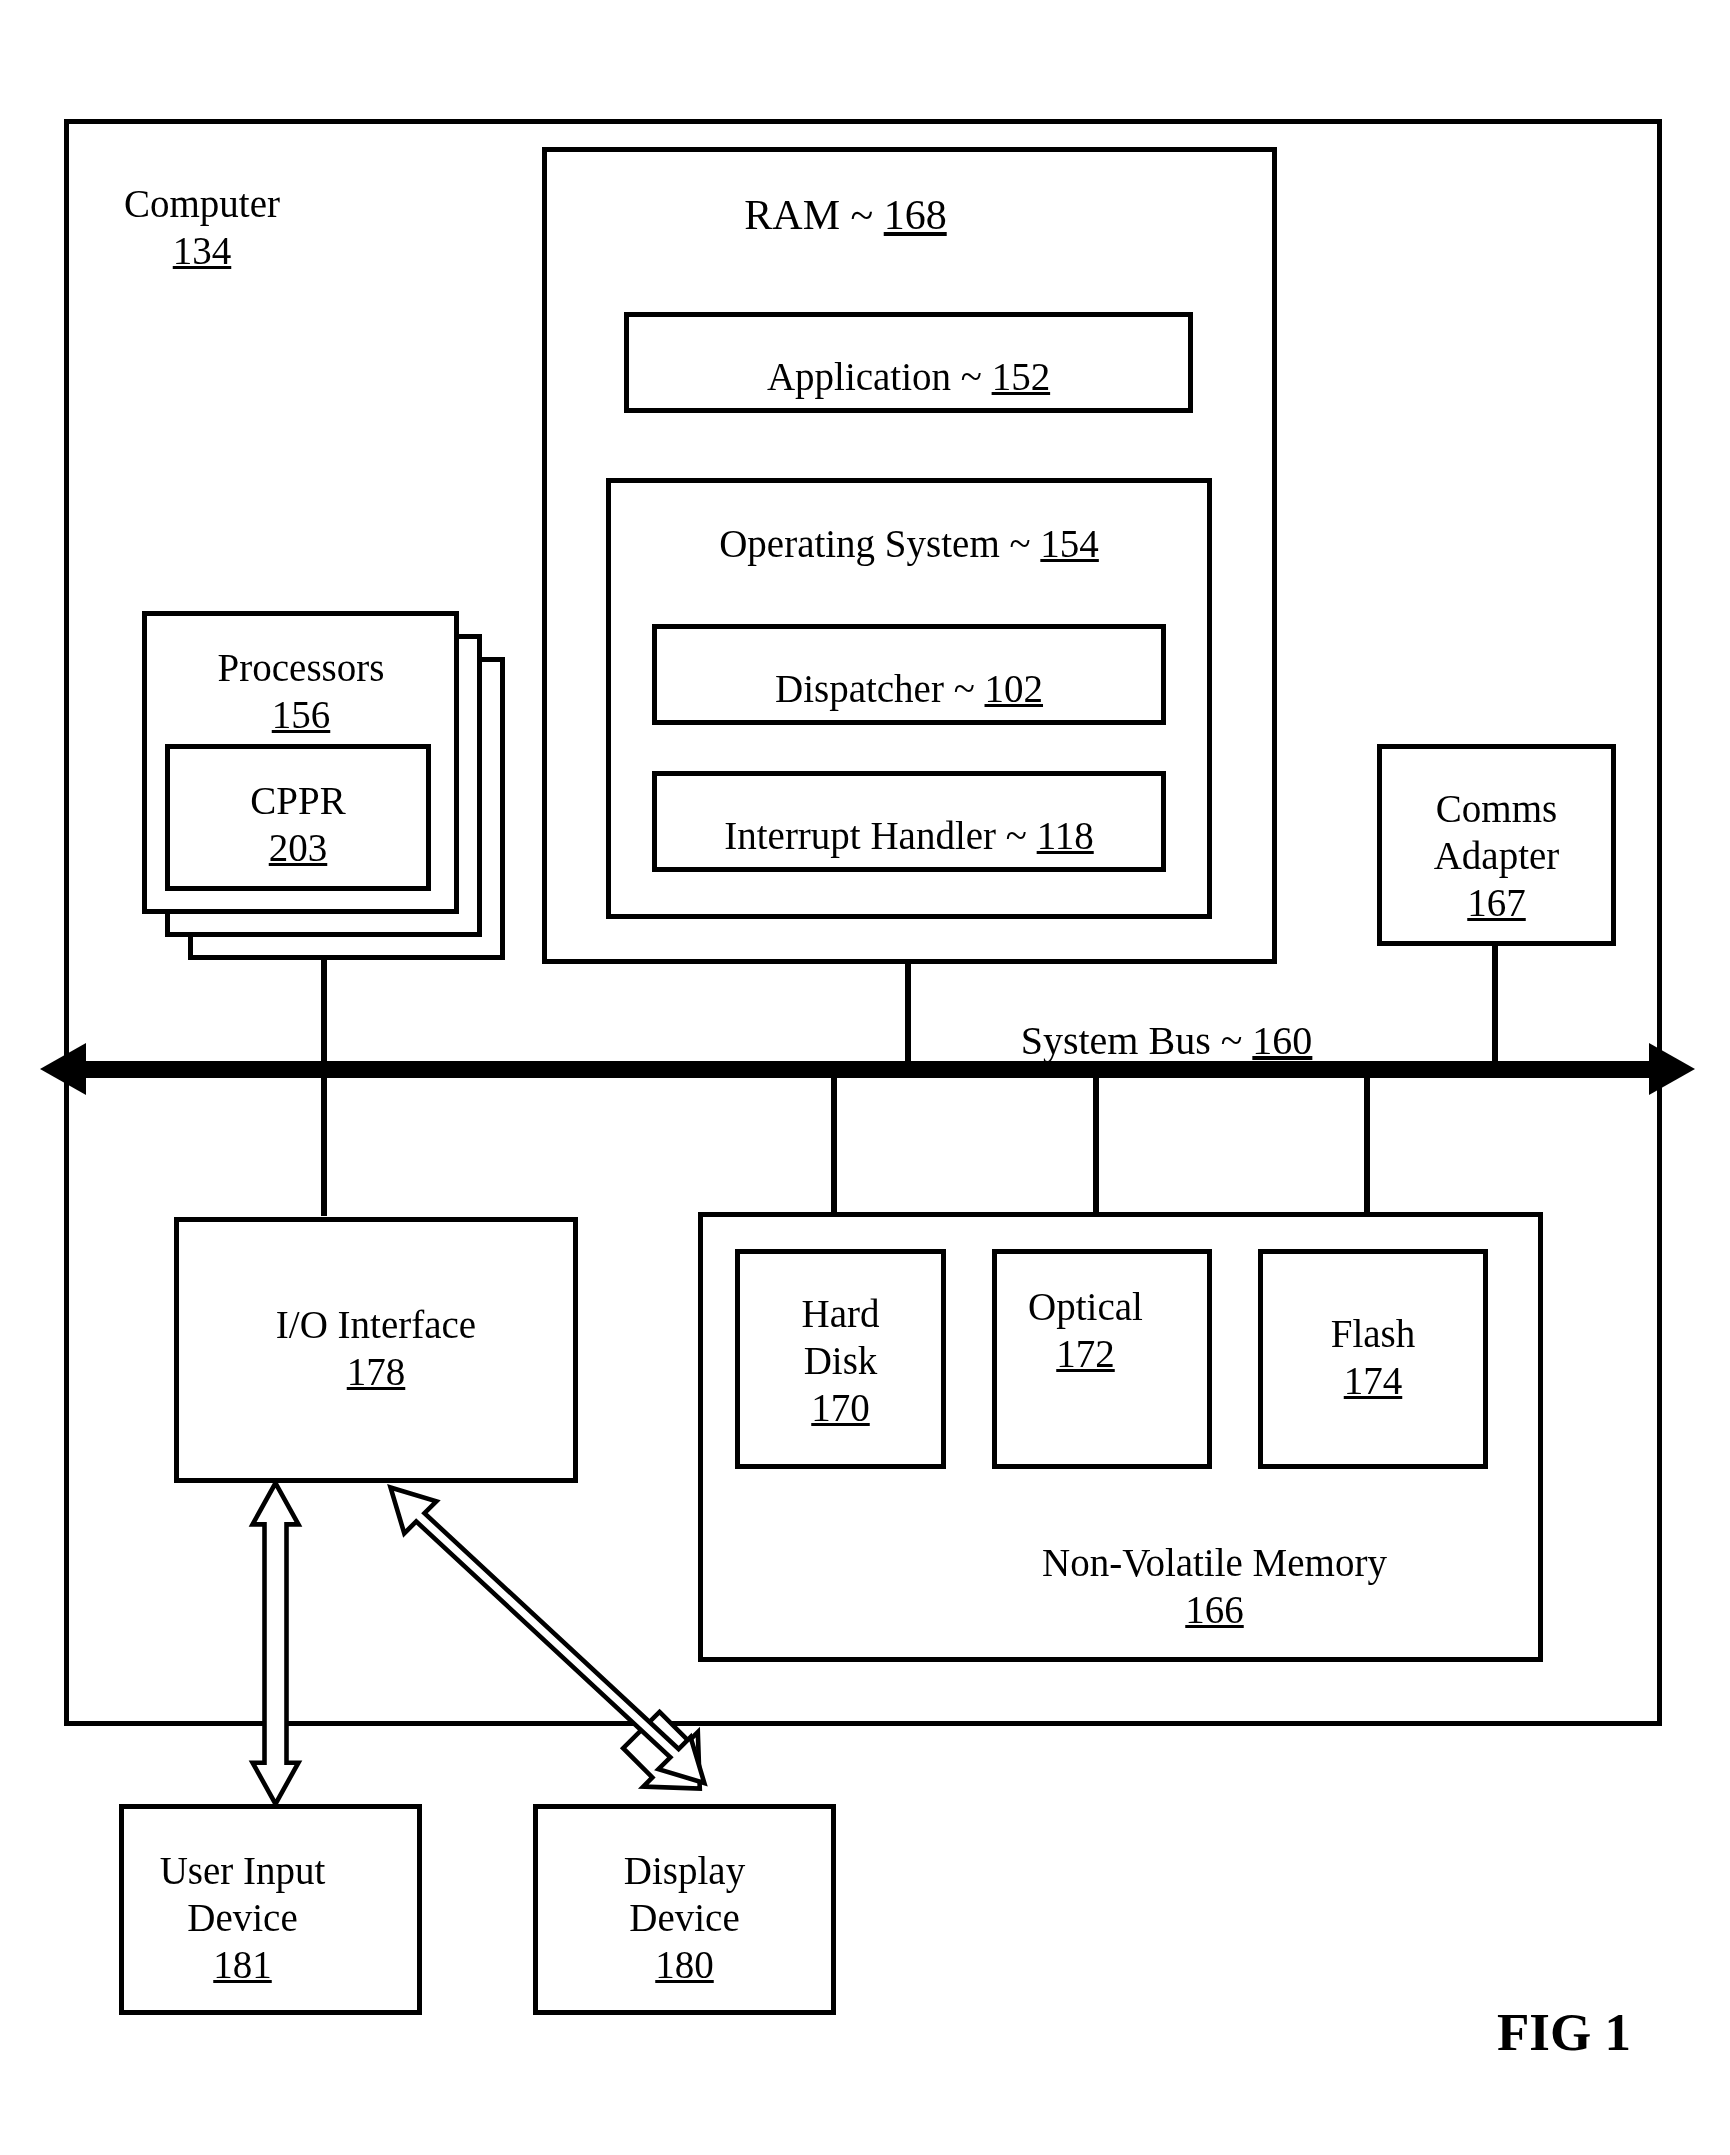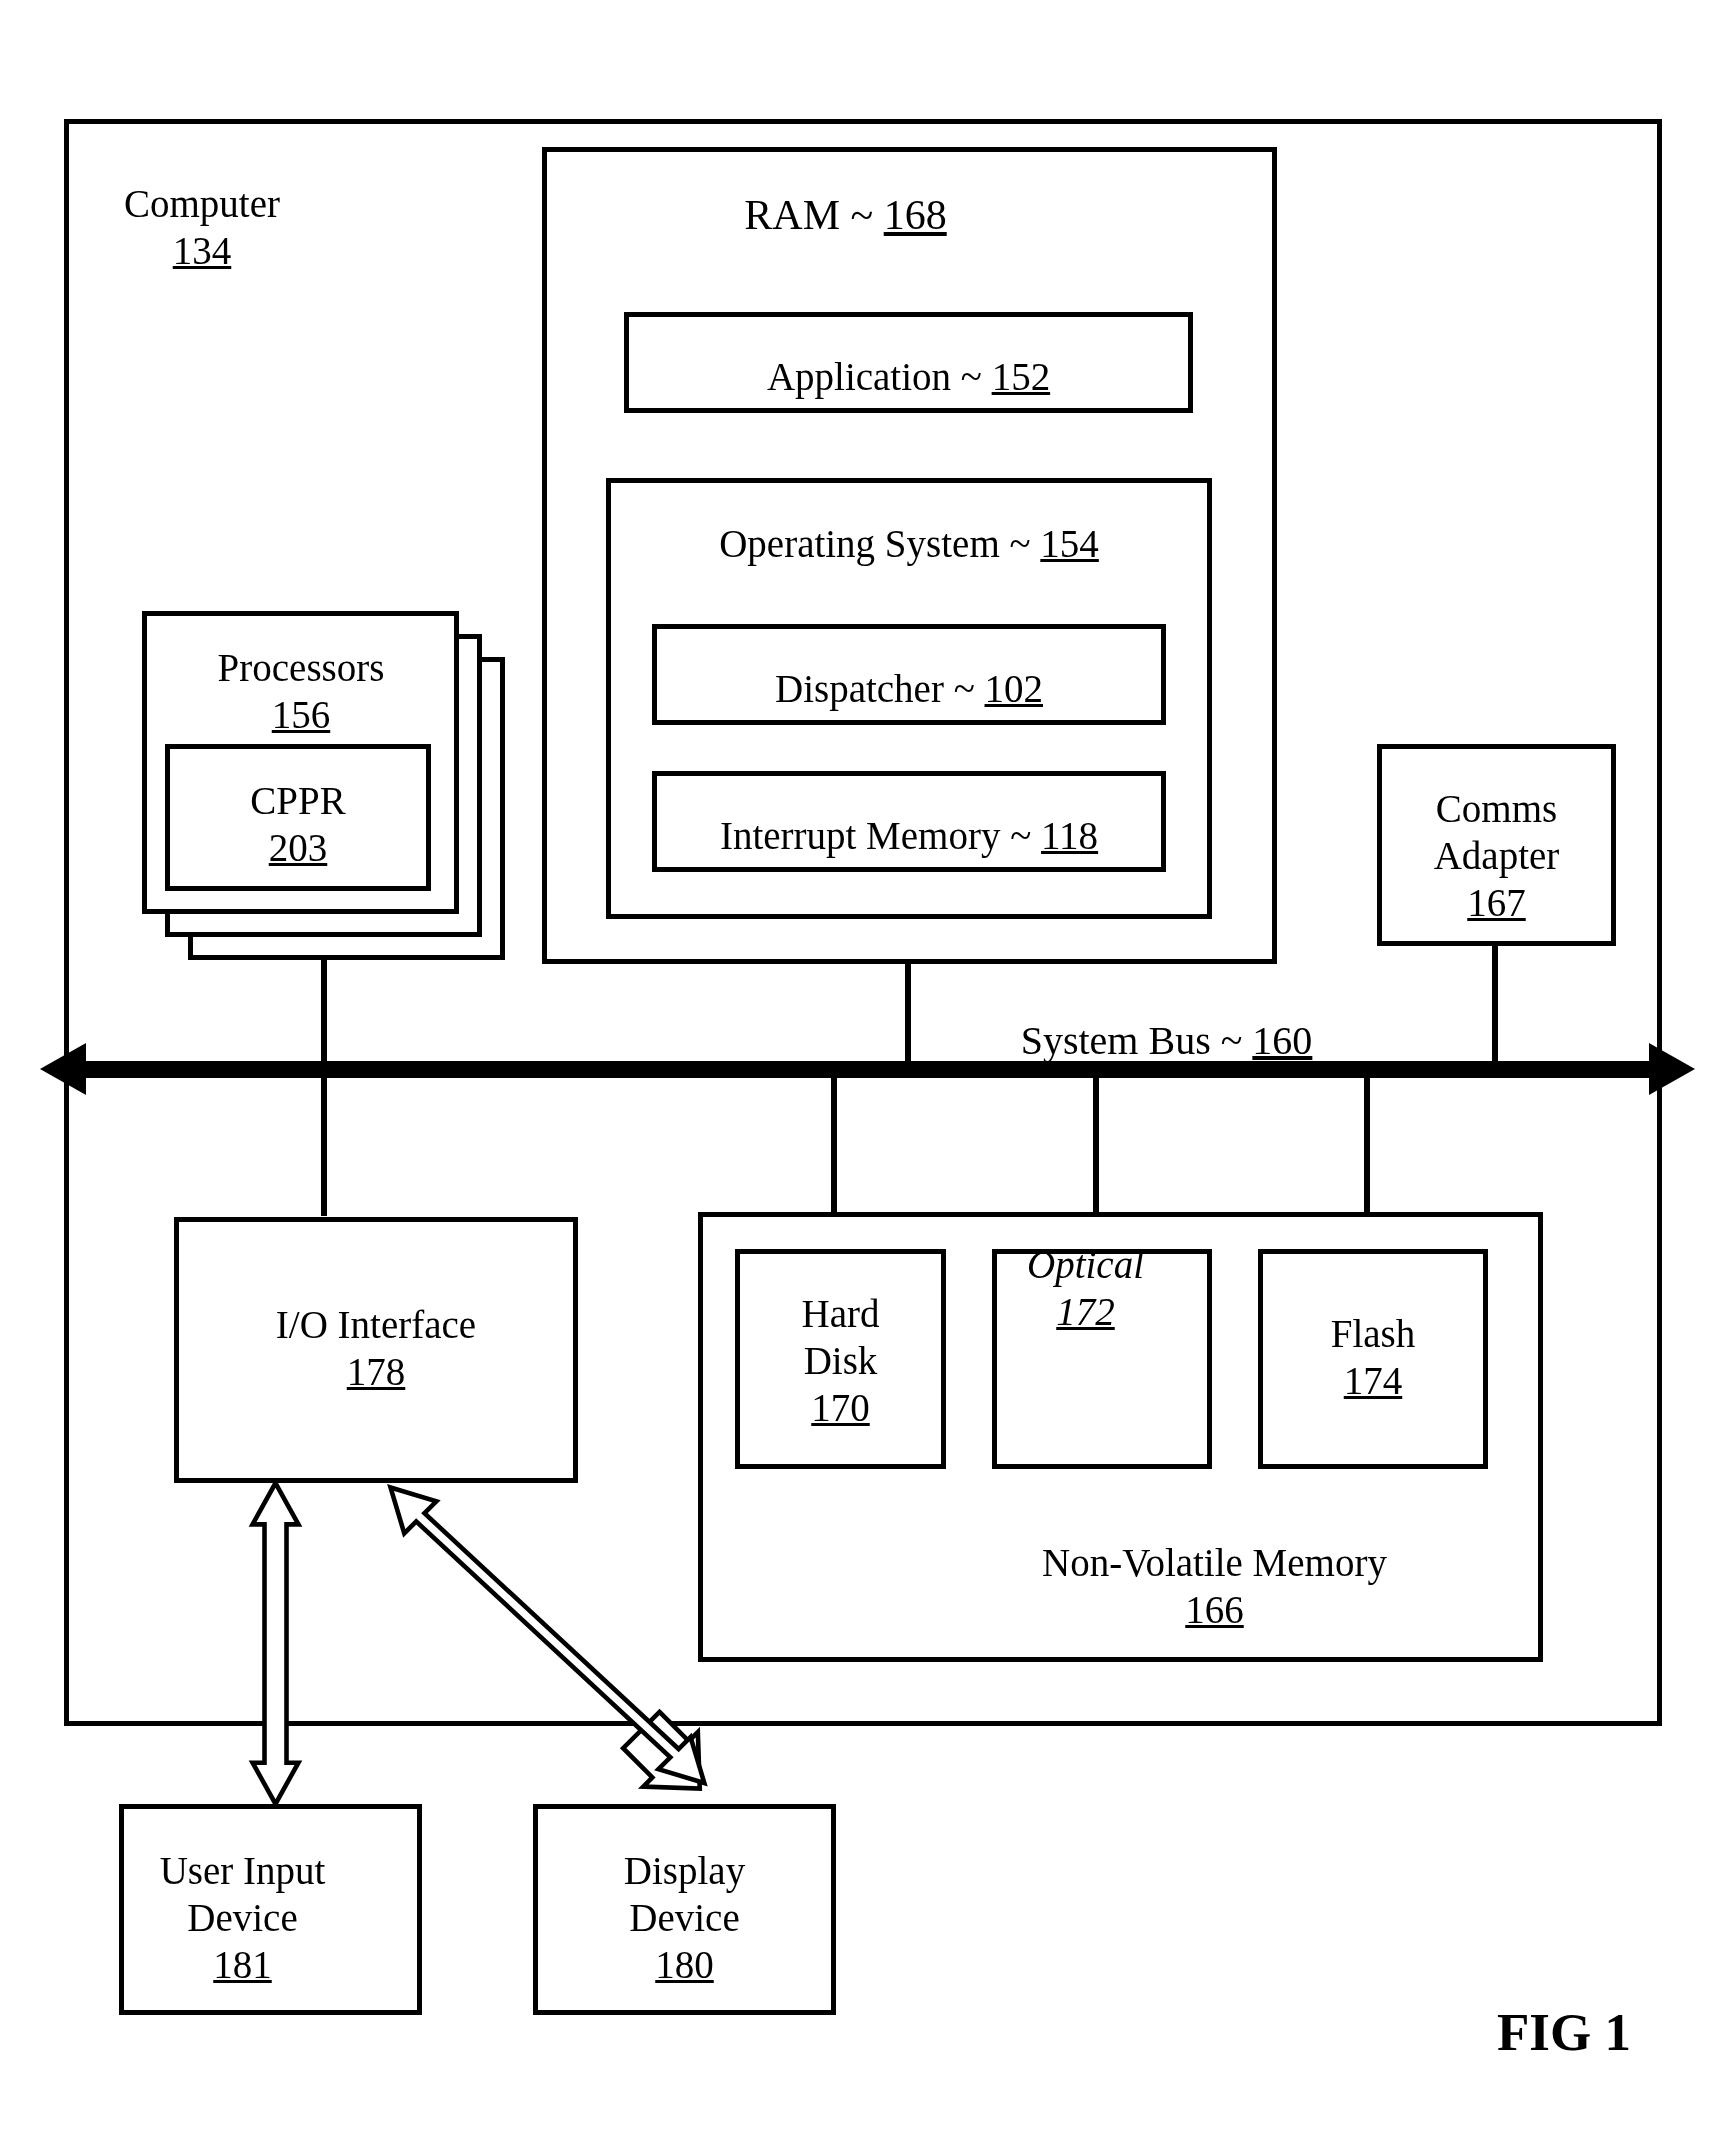--- a/index.html
+++ b/index.html
@@ -105,21 +105,21 @@
 
 <div class="box" style="left:652px; top:624px; width:514px; height:101px;"></div>
 <div class="label" style="left:652px; top:650px; width:514px;">
   <span>Dispatcher</span>
   <span>~</span>
   <span class="num">102</span>
 </div>
 
 <div class="box" style="left:652px; top:771px; width:514px; height:101px;"></div>
 <div class="label" style="left:652px; top:797px; width:514px;">
-  <span>Interrupt Memory</span>
+  <span>Interrupt Handler</span>
   <span>~</span>
   <span class="num">118</span>
 </div>
 
 <div class="box" style="left:1377px; top:744px; width:239px; height:202px;"></div>
 <div class="label" style="left:1377px; top:770px; width:239px;">
   <span>Comms</span><br>
   <span>Adapter</span><br>
   <span class="num">167</span>
 </div>
@@ -159,21 +159,21 @@
 </div>
 
 <div class="box" style="left:735px; top:1249px; width:211px; height:220px;"></div>
 <div class="label" style="left:735px; top:1275px; width:211px;">
   <span>Hard</span><br>
   <span>Disk</span><br>
   <span class="num">170</span>
 </div>
 
 <div class="box" style="left:992px; top:1249px; width:220px; height:220px;"></div>
-<div class="label" style="left:992px; top:1226px; width:187px;font-style:italic;">
+<div class="label" style="left:992px; top:1268px; width:187px;">
   <span>Optical</span><br>
   <span class="num">172</span>
 </div>
 
 <div class="box" style="left:1258px; top:1249px; width:230px; height:220px;"></div>
 <div class="label" style="left:1258px; top:1295px; width:230px;">
   <span>Flash</span><br>
   <span class="num">174</span>
 </div>
 

